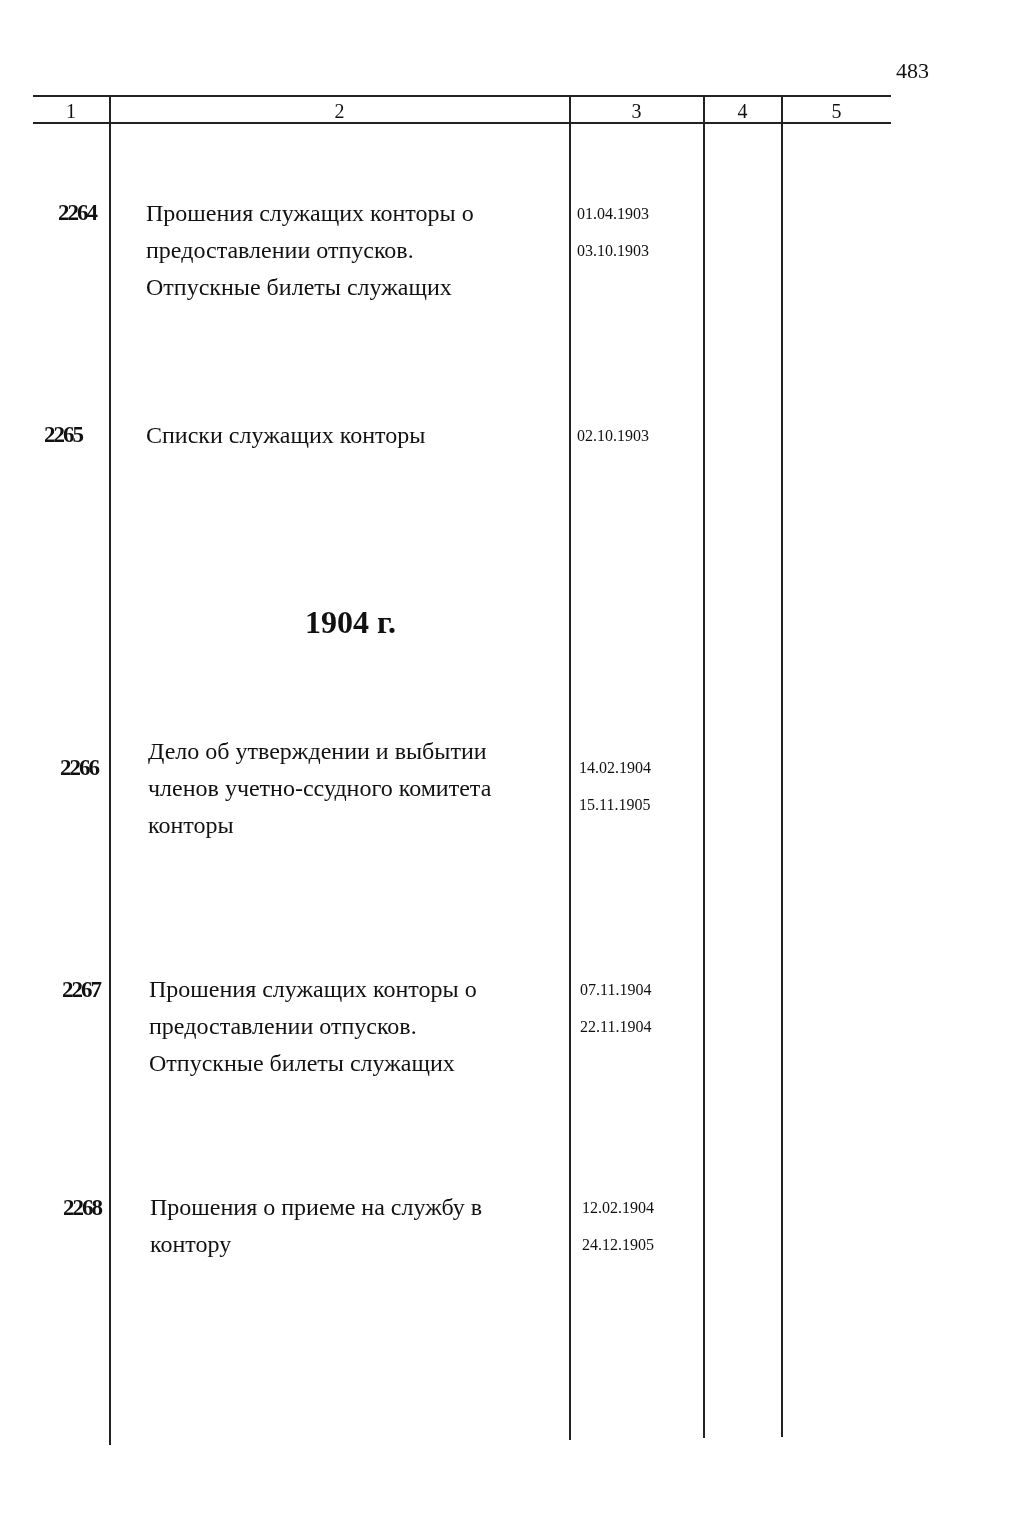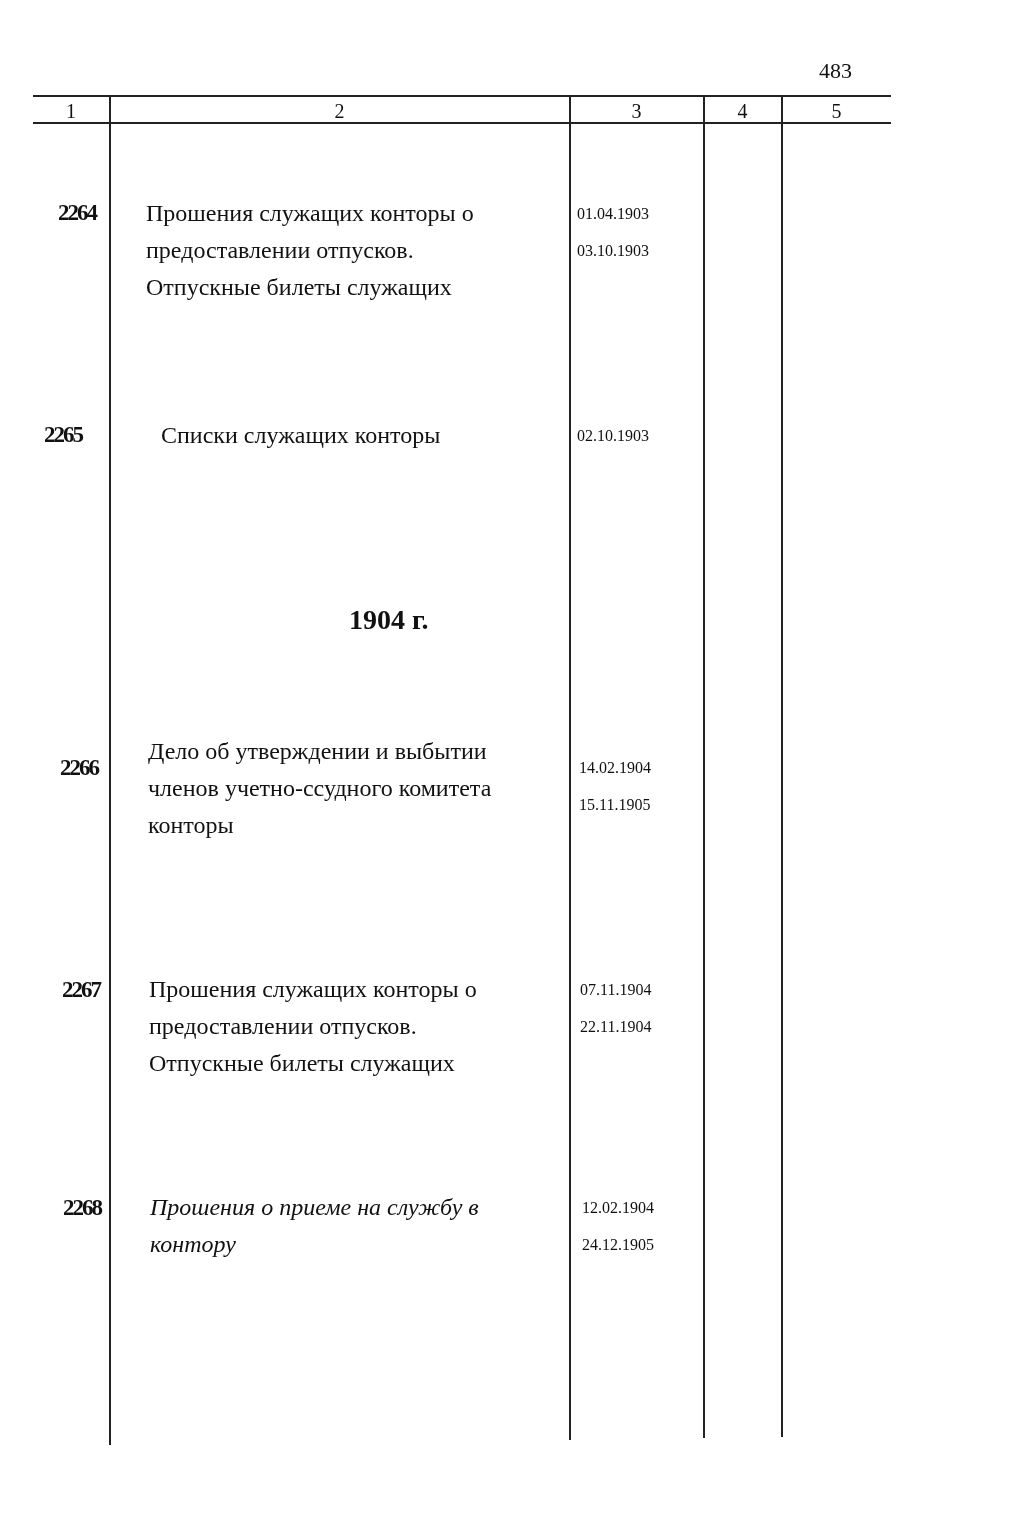--- a/index.html
+++ b/index.html
@@ -1,27 +1,27 @@
 <!DOCTYPE html>
 <html><head>
 <meta charset="utf-8">
 <style>
   html, body { margin: 0; padding: 0; background: #ffffff; }
   body { width: 1024px; height: 1527px; position: relative; overflow: hidden;
          font-family: "Liberation Serif", "DejaVu Serif", serif; color: #111; }
-  .page-number { position: absolute; left: 819px; top: 58px; font-size: 22px; }
+  .page-number { position: absolute; left: 896px; top: 58px; font-size: 22px; }
   .hline { position: absolute; height: 2px; background: #222; }
   .vline { position: absolute; width: 1.5px; background: #222; }
   .hdr { position: absolute; top: 100px; font-size: 20px; text-align: center; }
   .num { position: absolute; font-size: 23px; letter-spacing: -2px; width: 70px; text-align: right; font-weight: bold; }
   .desc { position: absolute; font-size: 24px; line-height: 37px; width: 395px; text-align: justify; }
   .desc span { display: block; }
   .dates { position: absolute; font-size: 16px; line-height: 37px; }
   .dates span { display: block; }
-  .year { position: absolute; left: 305px; top: 604px; font-size: 28px; font-weight: bold; margin-left: 44px; }
+  .year { position: absolute; left: 305px; top: 604px; font-size: 32px; font-weight: bold; }
 </style>
 </head>
 <body>
 
 <div class="page-number">483</div>
 
 <div class="hline" style="left:33px; top:95px; width:858px;"></div>
 <div class="hline" style="left:33px; top:122px; width:858px;"></div>
 
 <div class="vline" style="left:109px; top:95px; height:1350px;"></div>
@@ -43,21 +43,21 @@
     <span style="text-align:left;">Отпускные билеты служащих</span>
   </div>
   <div class="dates" style="left:577px; top:195px;">
     <span>01.04.1903</span>
     <span>03.10.1903</span>
   </div>
 </div>
 
 <div>
   <div class="num" style="left:12px; top:422px;">2265</div>
-  <div class="desc" style="left:146px; top:417px;margin-left:15px;">
+  <div class="desc" style="left:146px; top:417px;">
     <span style="text-align:left;">Списки служащих конторы</span>
   </div>
   <div class="dates" style="left:577px; top:417px;">
     <span>02.10.1903</span>
   </div>
 </div>
 
 <div class="year">1904 г.</div>
 
 <div>
@@ -81,21 +81,21 @@
     <span style="text-align:left;">Отпускные билеты служащих</span>
   </div>
   <div class="dates" style="left:580px; top:971px;">
     <span>07.11.1904</span>
     <span>22.11.1904</span>
   </div>
 </div>
 
 <div>
   <div class="num" style="left:31px; top:1195px;">2268</div>
-  <div class="desc" style="left:150px; top:1189px;font-style:italic;">
+  <div class="desc" style="left:150px; top:1189px;">
     <span>Прошения о приеме на службу в</span>
     <span style="text-align:left;">контору</span>
   </div>
   <div class="dates" style="left:582px; top:1189px;">
     <span>12.02.1904</span>
     <span>24.12.1905</span>
   </div>
 </div>
 
 </body></html>

